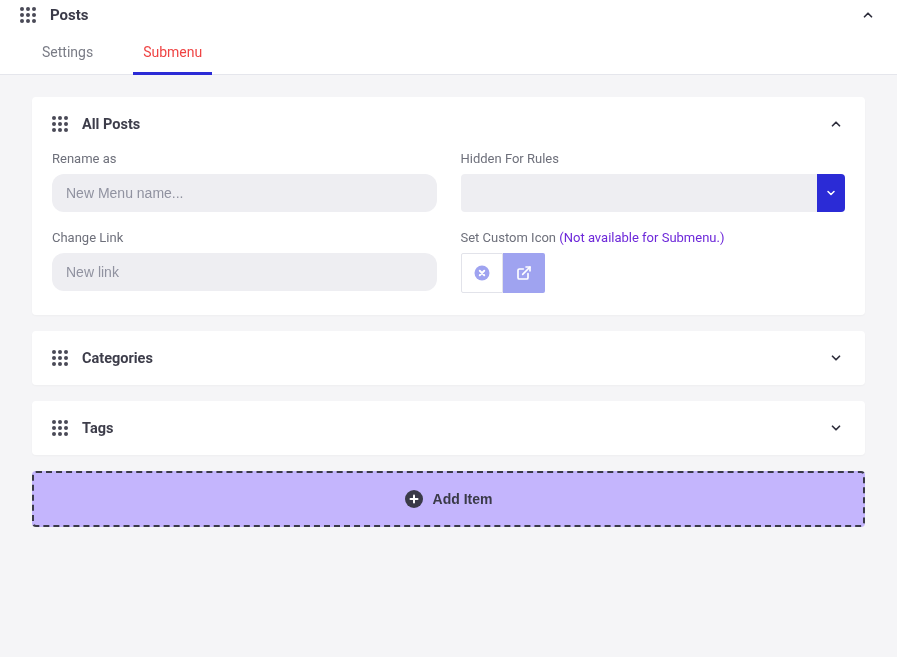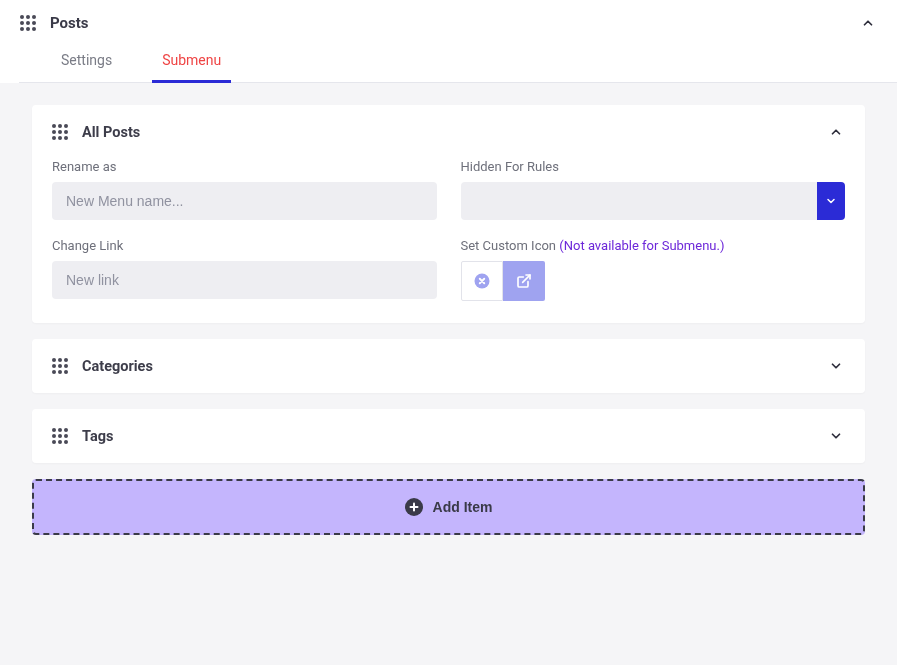--- a/index.html
+++ b/index.html
@@ -11,21 +11,21 @@
       font-family: -apple-system, BlinkMacSystemFont, "Segoe UI", Roboto, "Helvetica Neue", Arial, sans-serif;
       background: #ffffff;
       width: 897px;
       height: 672px;
       overflow: hidden;
     }
     .main-header {
       display: flex;
       align-items: center;
       justify-content: space-between;
-      padding: 14px 20px 10px 20px;
+      padding: 6px 20px 10px 20px;
       background: #fff;
     }
     .main-header-left {
       display: flex;
       align-items: center;
       gap: 14px;
     }
     .drag-handle {
       display: inline-flex;
       flex-wrap: wrap;
@@ -54,21 +54,20 @@
       justify-content: center;
       color: #2f2f3d;
       cursor: pointer;
     }
     .tabs {
       display: flex;
       gap: 30px;
       padding: 0 32px;
       border-bottom: 1px solid #e5e6ec;
       background: #fff;
-      margin-left: 19px;
     }
     .tab {
       padding: 10px 10px 12px 10px;
       font-size: 14px;
       color: #7a7c86;
       cursor: pointer;
       border-bottom: 3px solid transparent;
       margin-bottom: -1px;
     }
     .tab.active {
@@ -121,21 +120,21 @@
       margin-bottom: 8px;
     }
     .form-label .note {
       color: #6d28d9;
     }
     .text-input {
       width: 100%;
       height: 38px;
       border: none;
       background: #eeeef2;
-      border-radius: 4px;
+      border-radius: 12px;
       padding: 0 14px;
       font-size: 14px;
       color: #444;
       outline: none;
     }
     .text-input::placeholder {
       color: #9092a0;
     }
     .select-wrap {
       display: flex;

